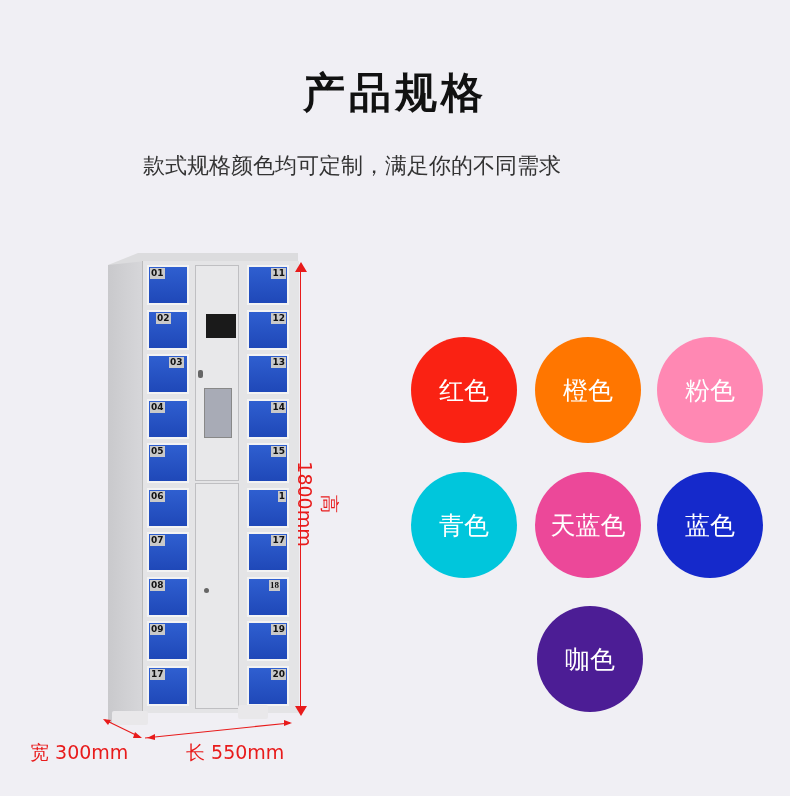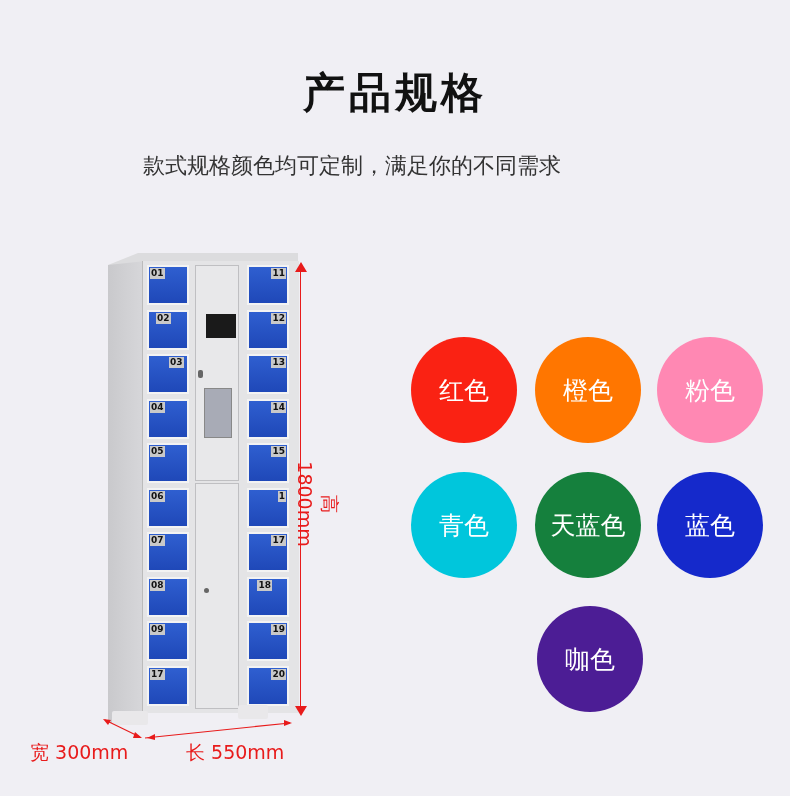--- a/index.html
+++ b/index.html
@@ -90,21 +90,21 @@
         <div class="door" style="top: 178px; left: 0px;">
           <span class="num" style="right: 1px;">15</span>
         </div>
         <div class="door" style="top: 222.5px; left: 0px;">
           <span class="num" style="right: 1px;">1</span>
         </div>
         <div class="door" style="top: 267px; left: 0px;">
           <span class="num" style="right: 1px;">17</span>
         </div>
         <div class="door" style="top: 311.5px; left: 0px;">
-          <span class="num" style="right: 15px;">18</span>
+          <span class="num" style="right: 7px; font-family: Liberation Serif, serif;">18</span>
         </div>
         <div class="door" style="top: 356px; left: 0px;">
           <span class="num" style="right: 1px;">19</span>
         </div>
         <div class="door" style="top: 400.5px; left: 0px;">
           <span class="num" style="right: 1px;">20</span>
         </div>
       </div>
   </div>
   <div class="foot" style="left:4px;width:36px;"></div>
@@ -132,21 +132,21 @@
   </div>
 <div class="circle" style="left: 535px; top: 337px; background: rgb(255, 118, 0);">
     <span>橙色</span>
   </div>
 <div class="circle" style="left: 657px; top: 337px; background: rgb(255, 136, 179);">
     <span>粉色</span>
   </div>
 <div class="circle" style="left: 411px; top: 472px; background: rgb(0, 198, 220);">
     <span>青色</span>
   </div>
-<div class="circle" style="left: 535px; top: 472px; background: #15803d;">
+<div class="circle" style="left: 535px; top: 472px; background: #ec4899;">
     <span>天蓝色</span>
   </div>
 <div class="circle" style="left: 657px; top: 472px; background: rgb(21, 41, 203);">
     <span>蓝色</span>
   </div>
 <div class="circle" style="left: 537px; top: 606px; background: #4c1d95;">
     <span>咖色</span>
   </div>
 
 </body></html>

